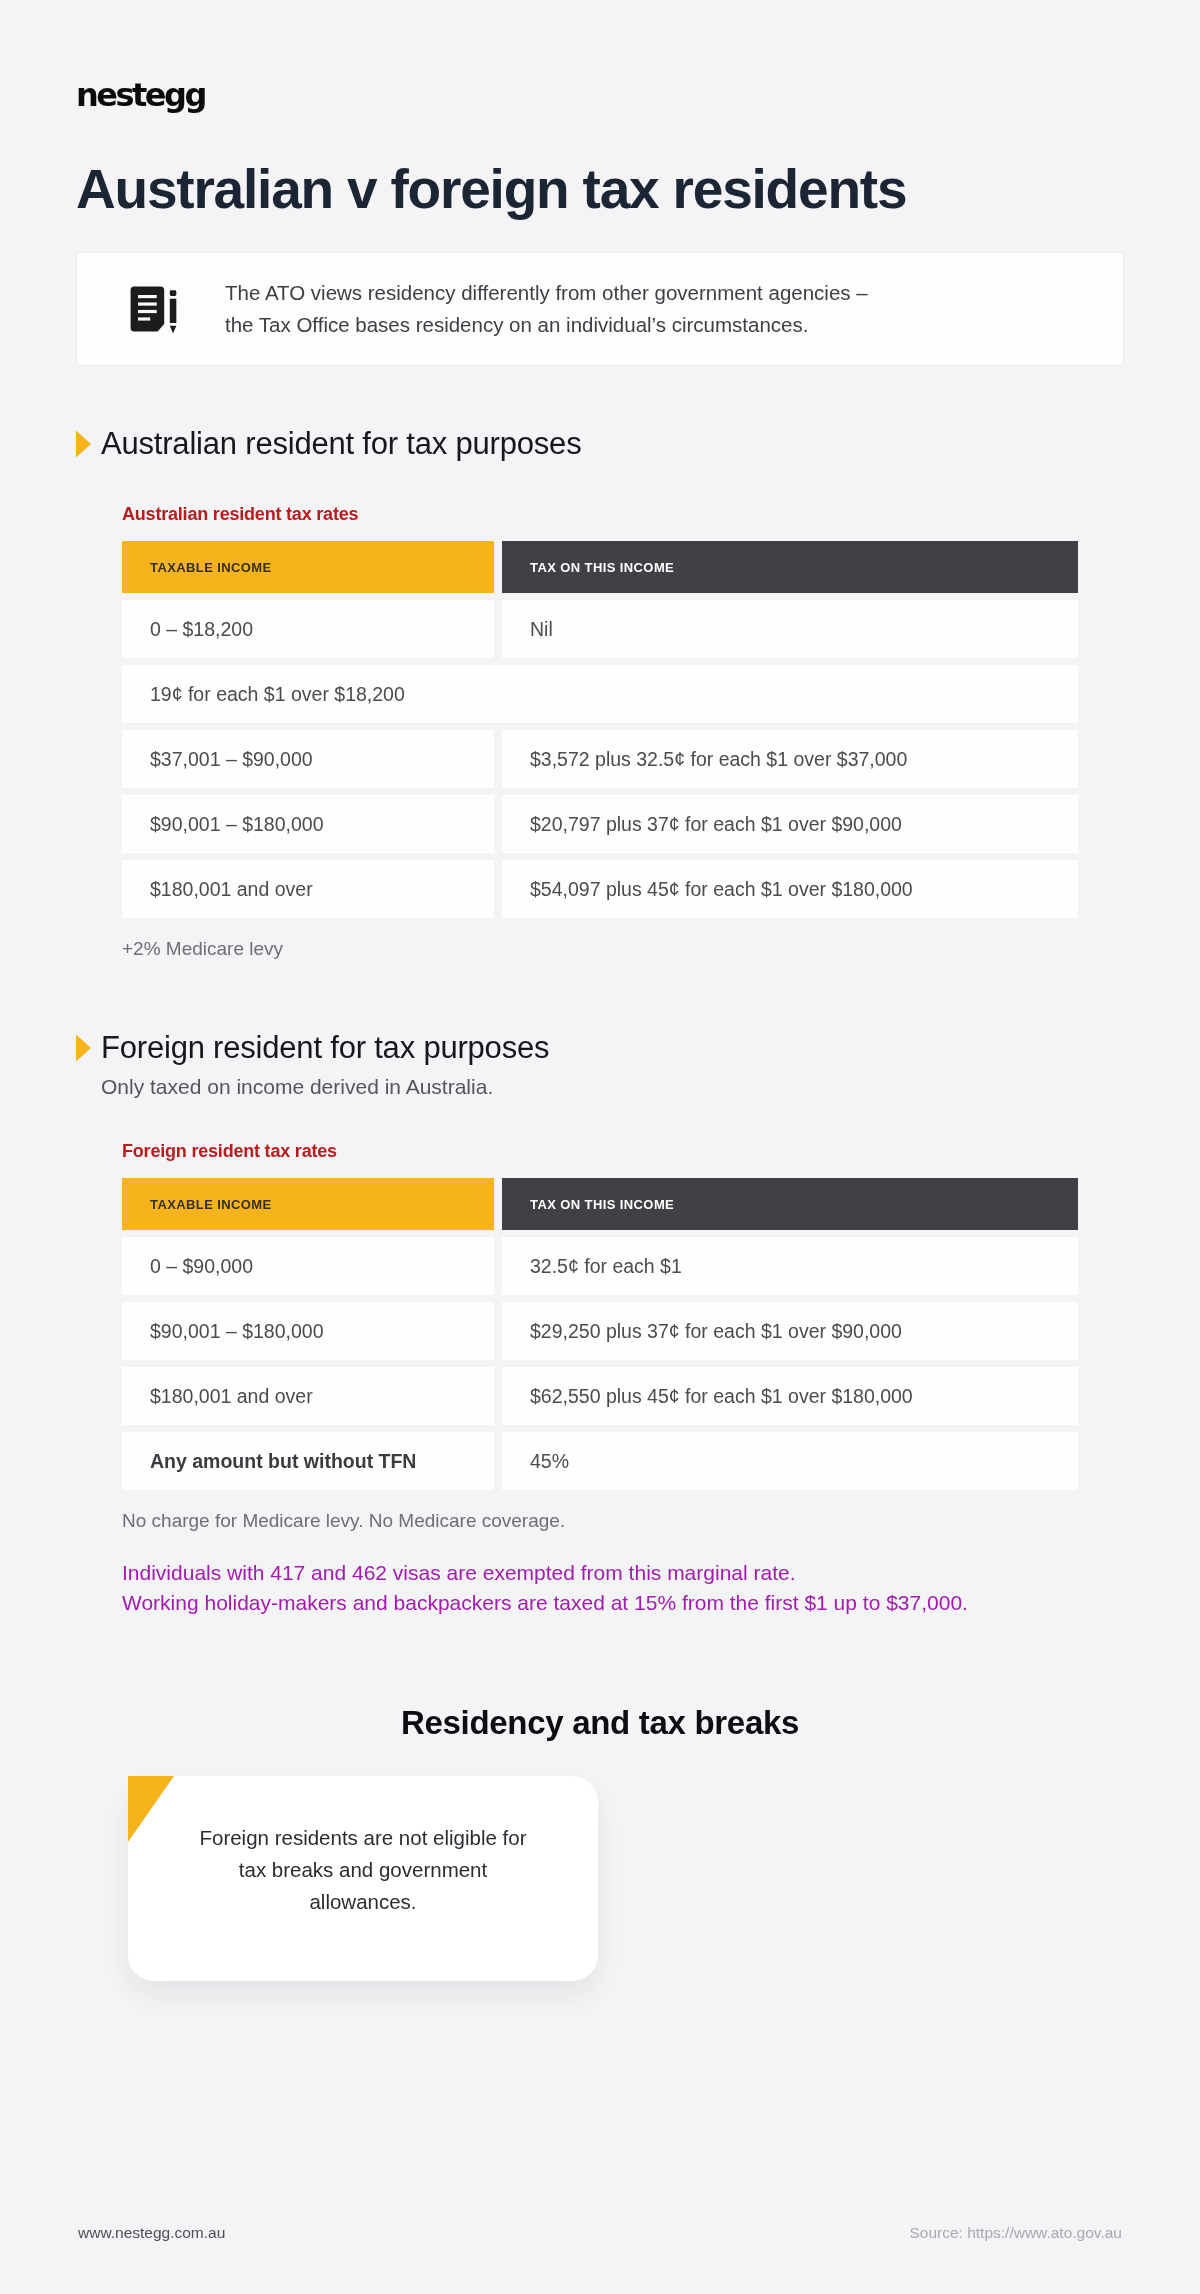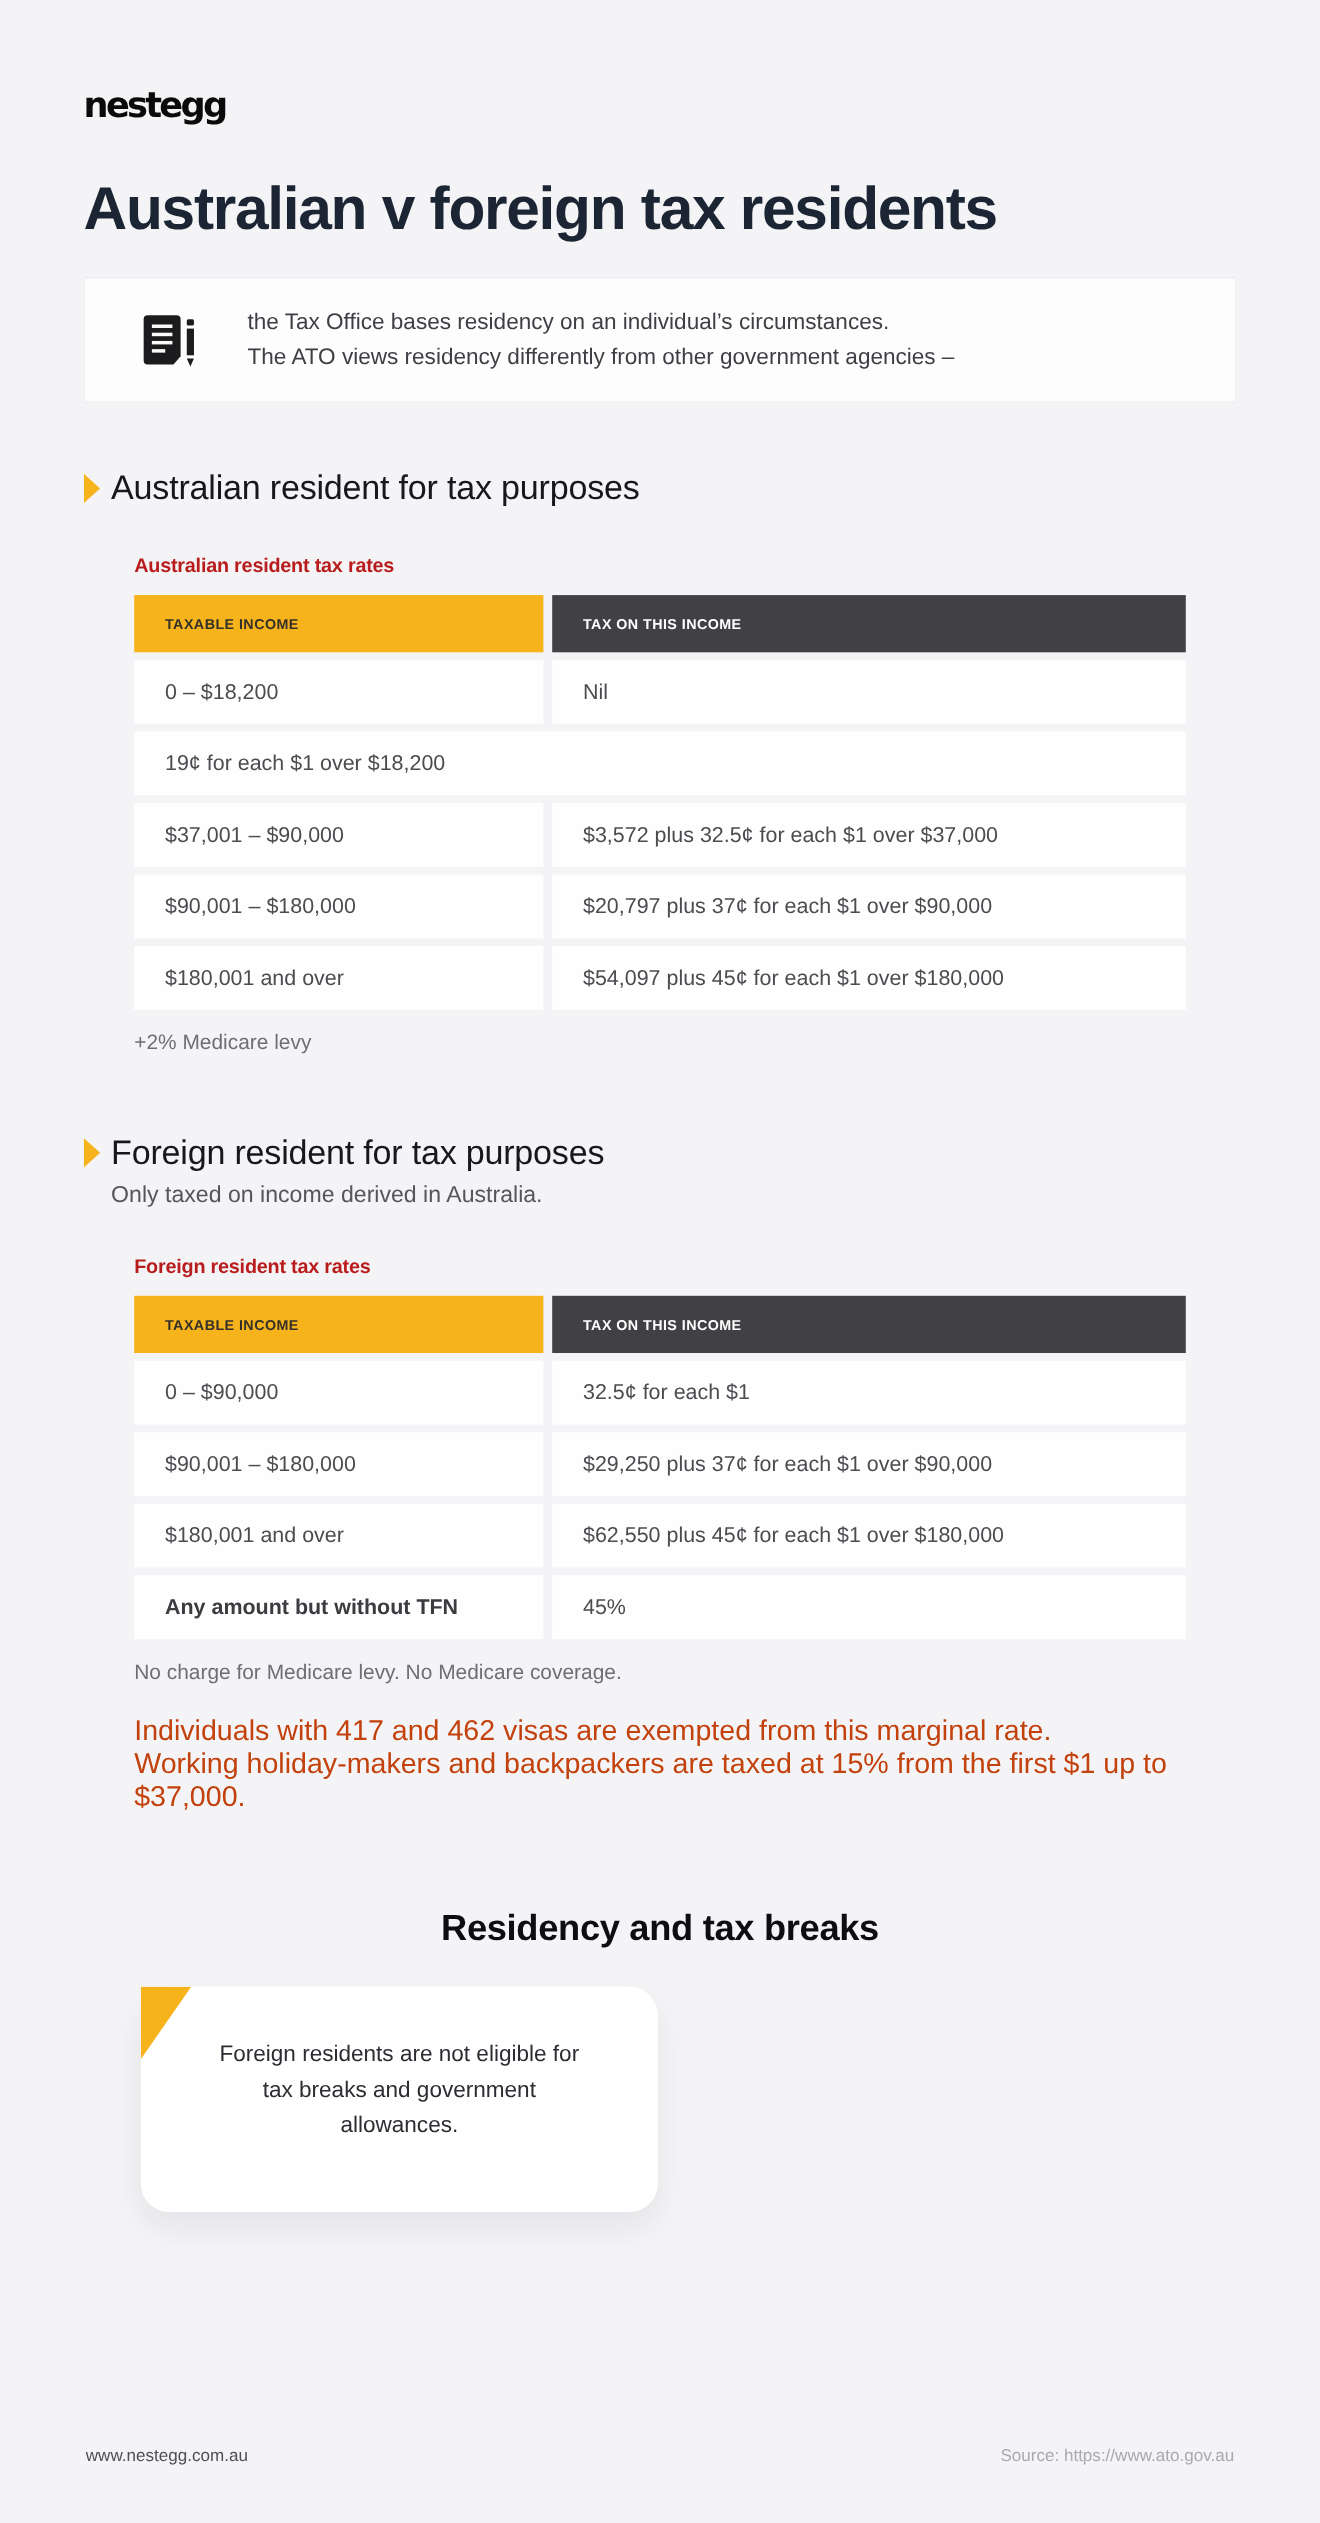--- a/index.html
+++ b/index.html
@@ -28,21 +28,21 @@
   .cell { display:flex; align-items:center; padding-left:28px; }
   .cell-l { width:372px; margin-right:8px; flex:none; }
   .cell-r { flex:1; }
   .thead .cell { height:52px; font-size:13px; font-weight:700; letter-spacing:0.4px; }
   .thead .cell-l { background:#f7b31b; color:#33302a; }
   .thead .cell-r { background:#414045; color:#ffffff; }
   .tbody .cell { height:58px; background:#fefefe; font-size:19.5px; color:#4b4b50; }
   .tbody .cell-l.bold-income { font-weight:700; color:#3b3b40; }
 
   .footnote { margin:20px 0 0 46px; font-size:19px; color:#6e6e74; }
-  .notes { margin:26px 0 0 46px; font-size:26px; color:#c2410c; line-height:30px; }
+  .notes { margin:26px 0 0 46px; font-size:21px; color:#a21caf; line-height:30px; }
 
   .breaks-title { margin-top:86px; text-align:center; font-size:33px; font-weight:700; color:#0e0e12; letter-spacing:-0.3px; }
   .cards { margin:34px 0 0 52px; display:flex; gap:12px; }
   .card { position:relative; width:470px; height:205px; background:#ffffff; border-radius:26px;
           box-shadow:0 14px 28px rgba(25,25,50,0.07); }
   .card-corner { position:absolute; top:0; left:0; width:46px; height:66px; background:#f7b31b;
                  clip-path:polygon(0 0,100% 0,0 100%); }
   .card-text { margin:46px auto 0; width:360px; text-align:center; font-size:20.5px; color:#2c2c32; line-height:32px; }
 
   .footer { position:absolute; left:78px; right:78px; bottom:52px; display:flex; justify-content:space-between; align-items:baseline; }
@@ -64,22 +64,22 @@
         <path d="M10 6 h28 a4 4 0 0 1 4 4 v36 l-7 8 h-25 a4 4 0 0 1 -4 -4 v-40 a4 4 0 0 1 4 -4 z" fill="#1c1c1e"></path>
         <rect x="14" y="15" width="20" height="3.4" fill="#fafafa"></rect>
         <rect x="14" y="23" width="20" height="3.4" fill="#fafafa"></rect>
         <rect x="14" y="31" width="20" height="3.4" fill="#fafafa"></rect>
         <rect x="14" y="39" width="13" height="3.4" fill="#fafafa"></rect>
         <rect x="48" y="10" width="7" height="6" rx="1.5" fill="#1c1c1e"></rect>
         <rect x="48" y="19" width="7" height="26" fill="#1c1c1e"></rect>
         <polygon points="48,48 55,48 51.5,56" fill="#1c1c1e"></polygon>
       </svg>
       <div class="note-text">
+        <div>The ATO views residency differently from other government agencies –</div>
         <div>the Tax Office bases residency on an individual’s circumstances.</div>
-        <div>The ATO views residency differently from other government agencies –</div>
       </div>
     </div>
 
     <div class="section">
       <div class="section-head">
         <span class="arrow-marker"></span>
         <span class="section-title">Australian resident for tax purposes</span>
       </div>
 
       <div class="table-wrap">

